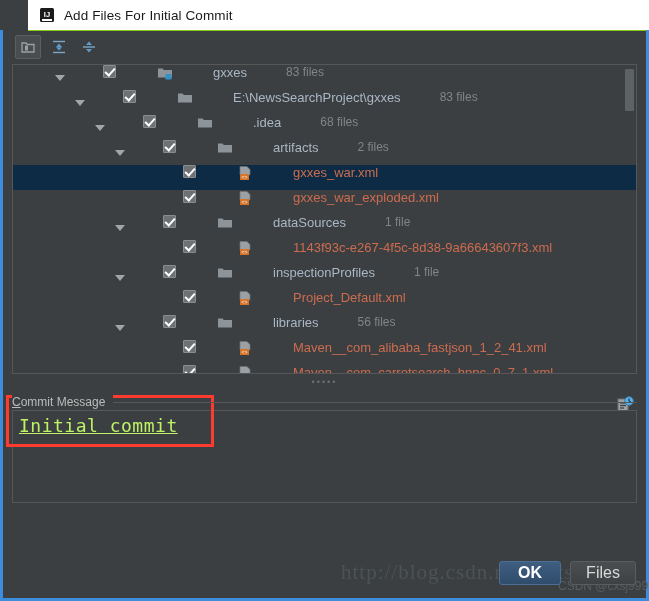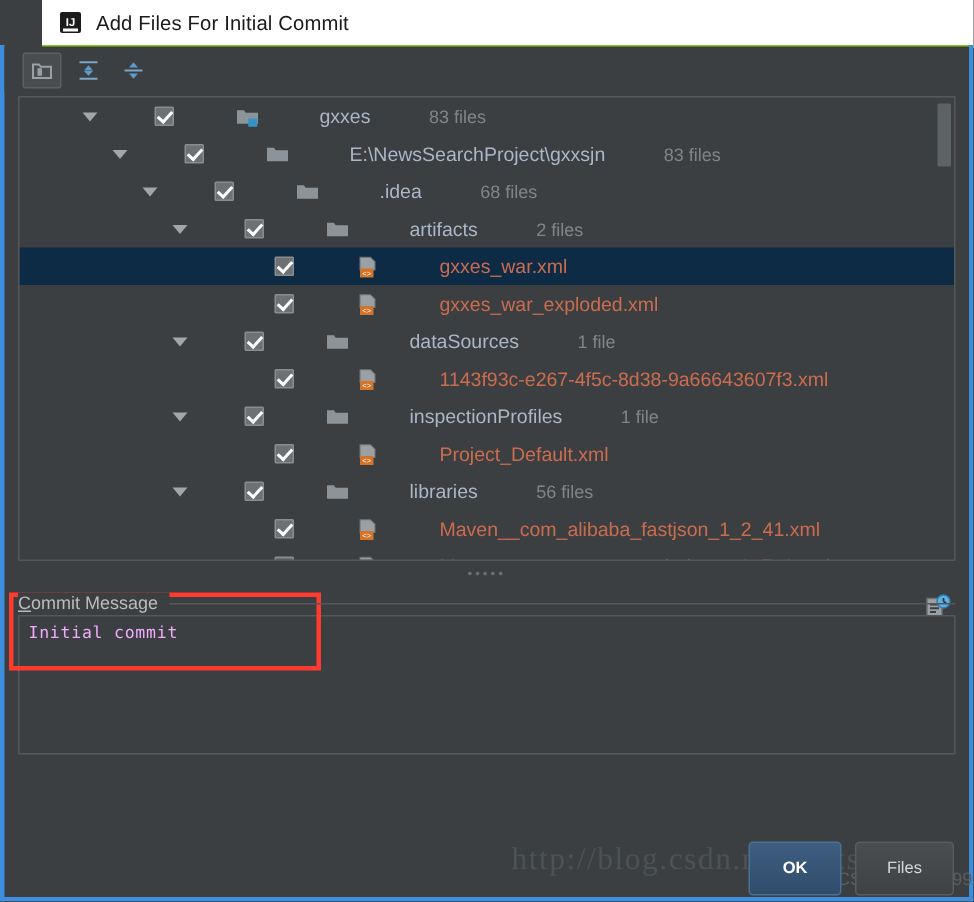--- a/index.html
+++ b/index.html
@@ -63,21 +63,21 @@
     border: 1px solid #5e6060; border-radius: 2px; background: #4a4d4f;
   }
   
   .tree-panel {
     position: absolute; left: 12px; top: 64px; width: 625px; height: 310px;
     background: #3c3f41; border: 1px solid #555759;
     box-sizing: border-box; overflow: hidden;
   }
   .tree-rows { position: relative; }
   .row {
-    height: 25px; display: flex; align-items: center; white-space: nowrap;
+    height: 25px; display: flex; align-items: flex-start; white-space: nowrap;
     font-size: 13px; box-sizing: border-box; padding-left: 4px; gap: 35px;
   }
   .row.selected { background: #0d2b45; }
   .twisty {
     width: 16px; height: 25px; flex: 0 0 16px;
     display: flex; align-items: center; justify-content: center;
   }
   .twisty i {
     width: 0; height: 0;
     border-left: 5px solid transparent; border-right: 5px solid transparent;
@@ -120,22 +120,23 @@
   .cm-rule {
     position: absolute; left: 0; right: 0; top: 8px; height: 1px;
     background: #555759; z-index: 1;
   }
   .cm-box {
     position: absolute; left: 0; top: 16px; width: 625px; height: 93px;
     border: 1px solid #555759; background: #3c3f41; box-sizing: border-box;
     padding: 4px 6px;
   }
   .cm-text {
-    font-family: "DejaVu Sans Mono", monospace; font-size: 11px; color: #f0abfc;
+    font-family: "DejaVu Sans Mono", monospace; font-size: 18px; color: #bef264;
     letter-spacing: 0.5px;
+    text-decoration: underline;
   }
   .cm-history-icon {
     position: absolute; right: 2px; top: 1px; width: 20px; height: 20px;
   }
   
   .annot {
     position: absolute; left: 6px; top: 395px; width: 208px; height: 52px;
     border: 3px solid #ff3b30; box-sizing: border-box; pointer-events: none;
   }
   
@@ -144,23 +145,23 @@
     font-family: "Liberation Serif", serif; font-size: 21px; color: #4d5254;
     letter-spacing: 1px; white-space: nowrap;
   }
   .wm2 {
     position: absolute; left: 558px; top: 579px;
     font-family: "Liberation Sans", sans-serif; font-size: 12px; color: #585d5f;
     white-space: nowrap;
   }
   
   .btn {
-    position: absolute; height: 36px; border-radius: 3px;
+    position: absolute; height: 24px; border-radius: 3px;
     display: flex; align-items: center; justify-content: center;
-    font-size: 11px; box-sizing: border-box;
+    font-size: 16px; box-sizing: border-box;
   }
   .btn-ok {
     left: 499px; top: 561px; width: 62px;
     background: linear-gradient(#3f5e80, #2f4c6b);
     border: 1px solid #4b6f95; color: #ffffff; font-weight: bold;
   }
   .btn-cancel {
     left: 570px; top: 561px; width: 66px;
     background: linear-gradient(#4b4e50, #3f4244);
     border: 1px solid #5a5d5f; color: #d8d8d8;
@@ -233,21 +234,21 @@
         </div>
         <div class="row">
           <span class="indent" style="width: 20px;"></span>
           <span class="twisty">
             <i></i>
           </span>
           <span class="cbox"></span>
           <span class="ficon"><svg width="16" height="16" viewBox="0 0 16 16">
               <path d="M1 3.5h4.6l1.2 1.6H15v7.4H1z" fill="#8d9499"></path>
             </svg></span>
-          <span class="lbl">E:\NewsSearchProject\gxxsjn</span>
+          <span class="lbl">E:\NewsSearchProject\gxxes</span>
           <span class="cnt">83 files</span>
         </div>
         <div class="row">
           <span class="indent" style="width: 40px;"></span>
           <span class="twisty">
             <i></i>
           </span>
           <span class="cbox"></span>
           <span class="ficon"><svg width="16" height="16" viewBox="0 0 16 16">
               <path d="M1 3.5h4.6l1.2 1.6H15v7.4H1z" fill="#8d9499"></path>

